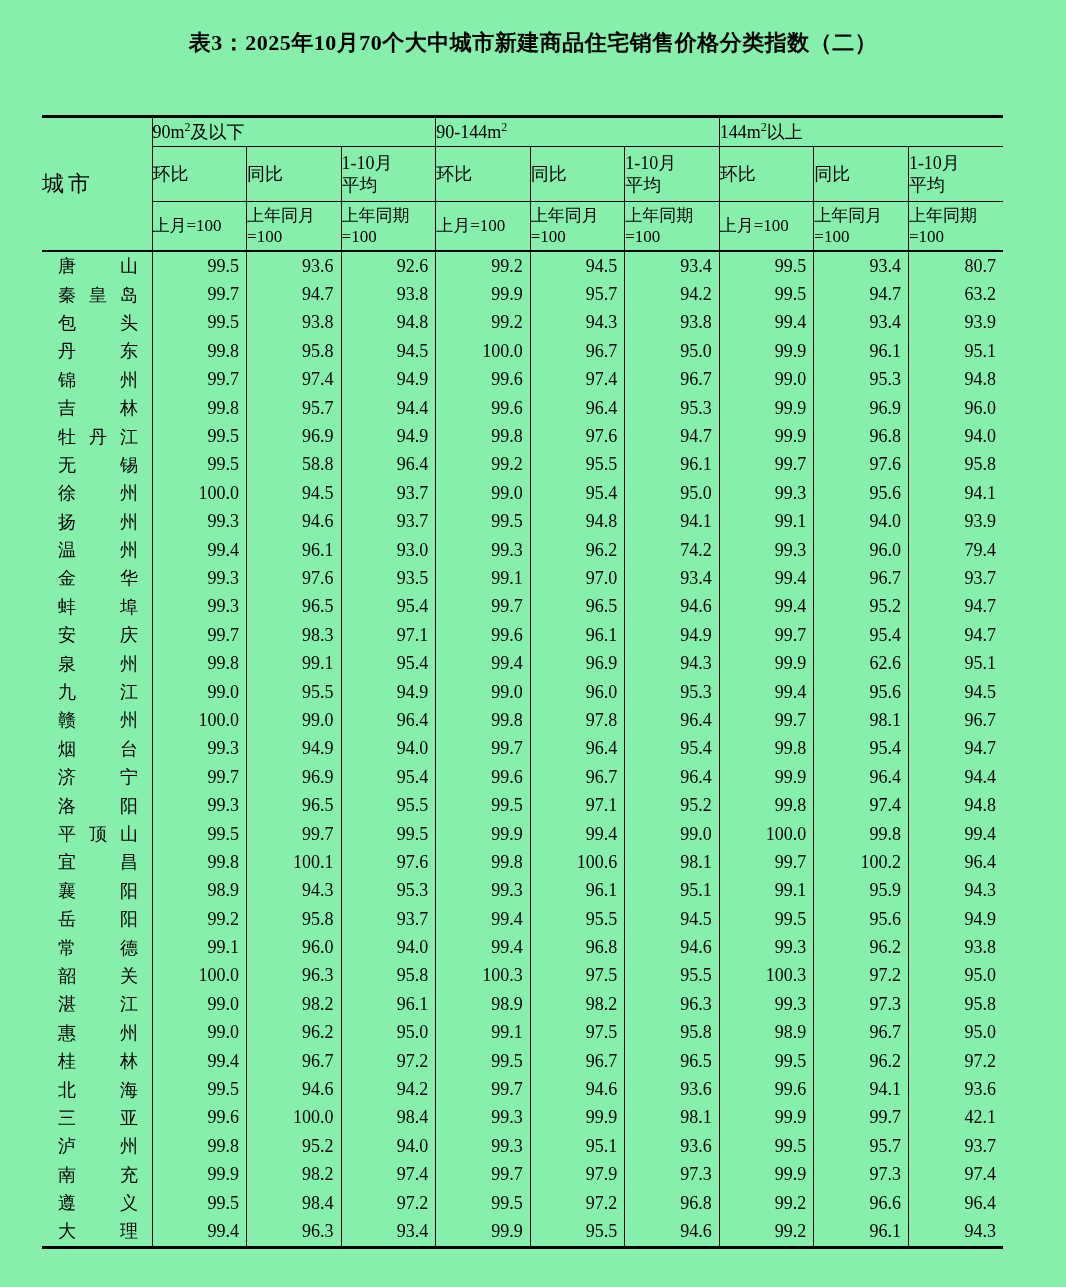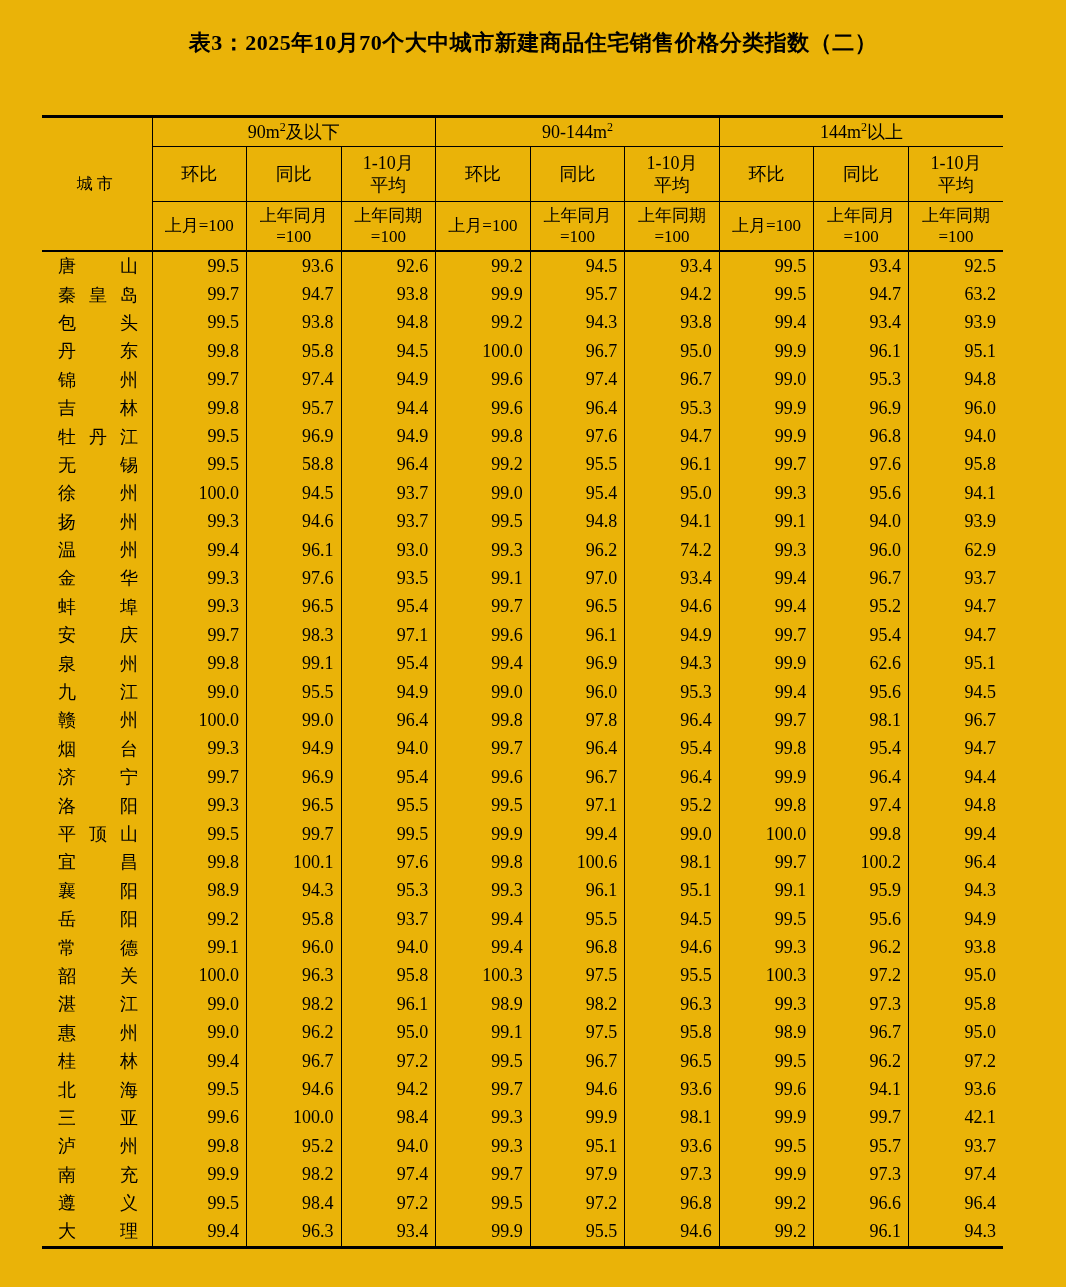--- a/index.html
+++ b/index.html
@@ -6,21 +6,21 @@
     margin: 0;
     padding: 0;
     background: #ffffff;
     color: #000000;
     font-family: "Liberation Serif", "DejaVu Serif", serif;
   }
   .page {
     position: relative;
     width: 1066px;
     height: 1287px;
-    background: #eab308;
+    background: #86efac;
     overflow: hidden;
   }
   .title {
     margin: 26px 0 0 0;
     font-size: 22px;
     font-weight: 700;
     text-align: center;
     line-height: 1.5;
     letter-spacing: 0.5px;
   }
@@ -29,21 +29,21 @@
     table-layout: fixed;
     width: 961px;
     margin: 56px 0 0 42px;
     border-top: 3px solid #000;
     border-bottom: 3px solid #000;
   }
   col.c-city { width: 110px; }
   th, td { padding: 0; font-weight: 400; }
   thead th {
     font-size: 18px;
-    text-align: center;
+    text-align: left;
     vertical-align: middle;
     line-height: 1.25;
   }
   .h1row th.grp {
     height: 28px;
     border-left: 1px solid #000;
     border-bottom: 1px solid #000;
   }
   .h1row sup { font-size: 12px; line-height: 0; }
   .h2row th {
@@ -51,21 +51,21 @@
     border-left: 1px solid #000;
     border-bottom: 1px solid #000;
   }
   .h3row th {
     height: 48px;
     font-size: 17px;
     border-left: 1px solid #000;
     border-bottom: 2px solid #000;
   }
   th.city-h {
-    font-size: 16px;
+    font-size: 22px;
     border-bottom: 2px solid #000;
     letter-spacing: 4px;
   }
   tbody td {
     height: 28.4px;
     font-size: 18px;
     vertical-align: middle;
     border-left: 1px solid #000;
   }
   tbody td.num {
@@ -139,21 +139,21 @@
             </div>
           </td>
           <td class="num">99.5</td>
           <td class="num">93.6</td>
           <td class="num">92.6</td>
           <td class="num">99.2</td>
           <td class="num">94.5</td>
           <td class="num">93.4</td>
           <td class="num">99.5</td>
           <td class="num">93.4</td>
-          <td class="num">92.5</td>
+          <td class="num">80.7</td>
         </tr>
         <tr>
           <td class="city-cell">
             <div class="city">
               <span>秦</span>
               <span>皇</span>
               <span>岛</span>
             </div>
           </td>
           <td class="num">99.7</td>
@@ -311,21 +311,21 @@
             </div>
           </td>
           <td class="num">99.4</td>
           <td class="num">96.1</td>
           <td class="num">93.0</td>
           <td class="num">99.3</td>
           <td class="num">96.2</td>
           <td class="num">74.2</td>
           <td class="num">99.3</td>
           <td class="num">96.0</td>
-          <td class="num">62.9</td>
+          <td class="num">79.4</td>
         </tr>
         <tr>
           <td class="city-cell">
             <div class="city">
               <span>金</span>
               <span>华</span>
             </div>
           </td>
           <td class="num">99.3</td>
           <td class="num">97.6</td>

